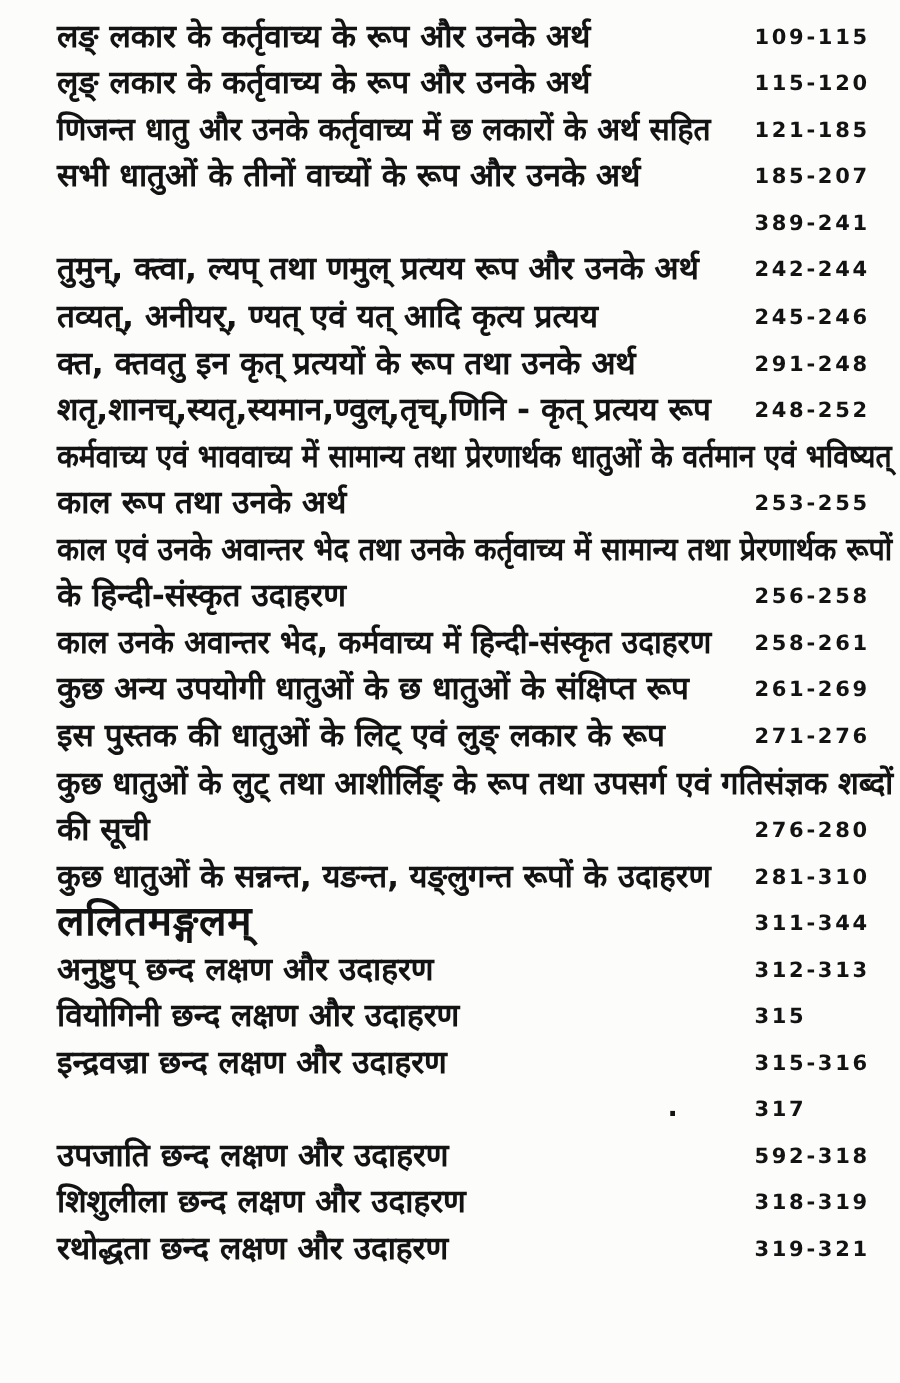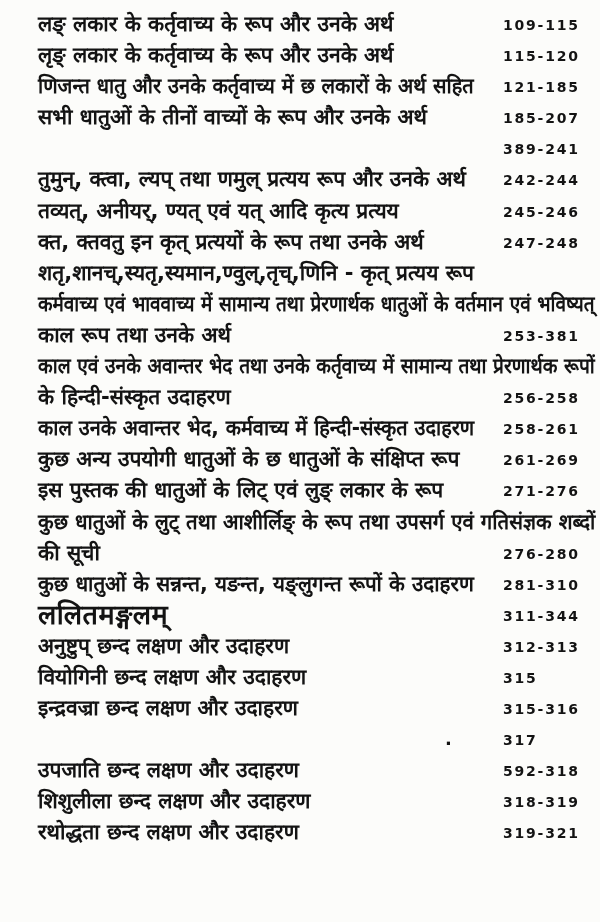--- a/index.html
+++ b/index.html
@@ -89,35 +89,36 @@
     <span class="pages">242-244</span>
   </div>
       <div class="row">
     <span class="title">तव्यत्, अनीयर्, ण्यत् एवं यत् आदि कृत्य प्रत्यय</span>
     
     <span class="pages">245-246</span>
   </div>
       <div class="row">
     <span class="title">क्त, क्तवतु इन कृत् प्रत्ययों के रूप तथा उनके अर्थ</span>
     
-    <span class="pages">247-248</span>
+    <span class="pages">291-248</span>
   </div>
       <div class="row">
     <span class="title" style="transform: scaleX(0.998);">शतृ,शानच्,स्यतृ,स्यमान,ण्वुल्,तृच्,णिनि - कृत् प्रत्यय रूप</span>
     
+    <span class="pages">248-252</span>
   </div>
       <div class="row">
     <span class="title" style="transform: scaleX(0.901);">कर्मवाच्य एवं भाववाच्य में सामान्य तथा प्रेरणार्थक धातुओं के वर्तमान एवं भविष्यत्</span>
     
     <span class="pages"></span>
   </div>
       <div class="row">
     <span class="title">काल रूप तथा उनके अर्थ</span>
     
-    <span class="pages">253-381</span>
+    <span class="pages">253-255</span>
   </div>
       <div class="row">
     <span class="title" style="transform: scaleX(0.91);">काल एवं उनके अवान्तर भेद तथा उनके कर्तृवाच्य में सामान्य तथा प्रेरणार्थक रूपों</span>
     
     <span class="pages"></span>
   </div>
       <div class="row">
     <span class="title">के हिन्दी-संस्कृत उदाहरण</span>
     
     <span class="pages">256-258</span>

